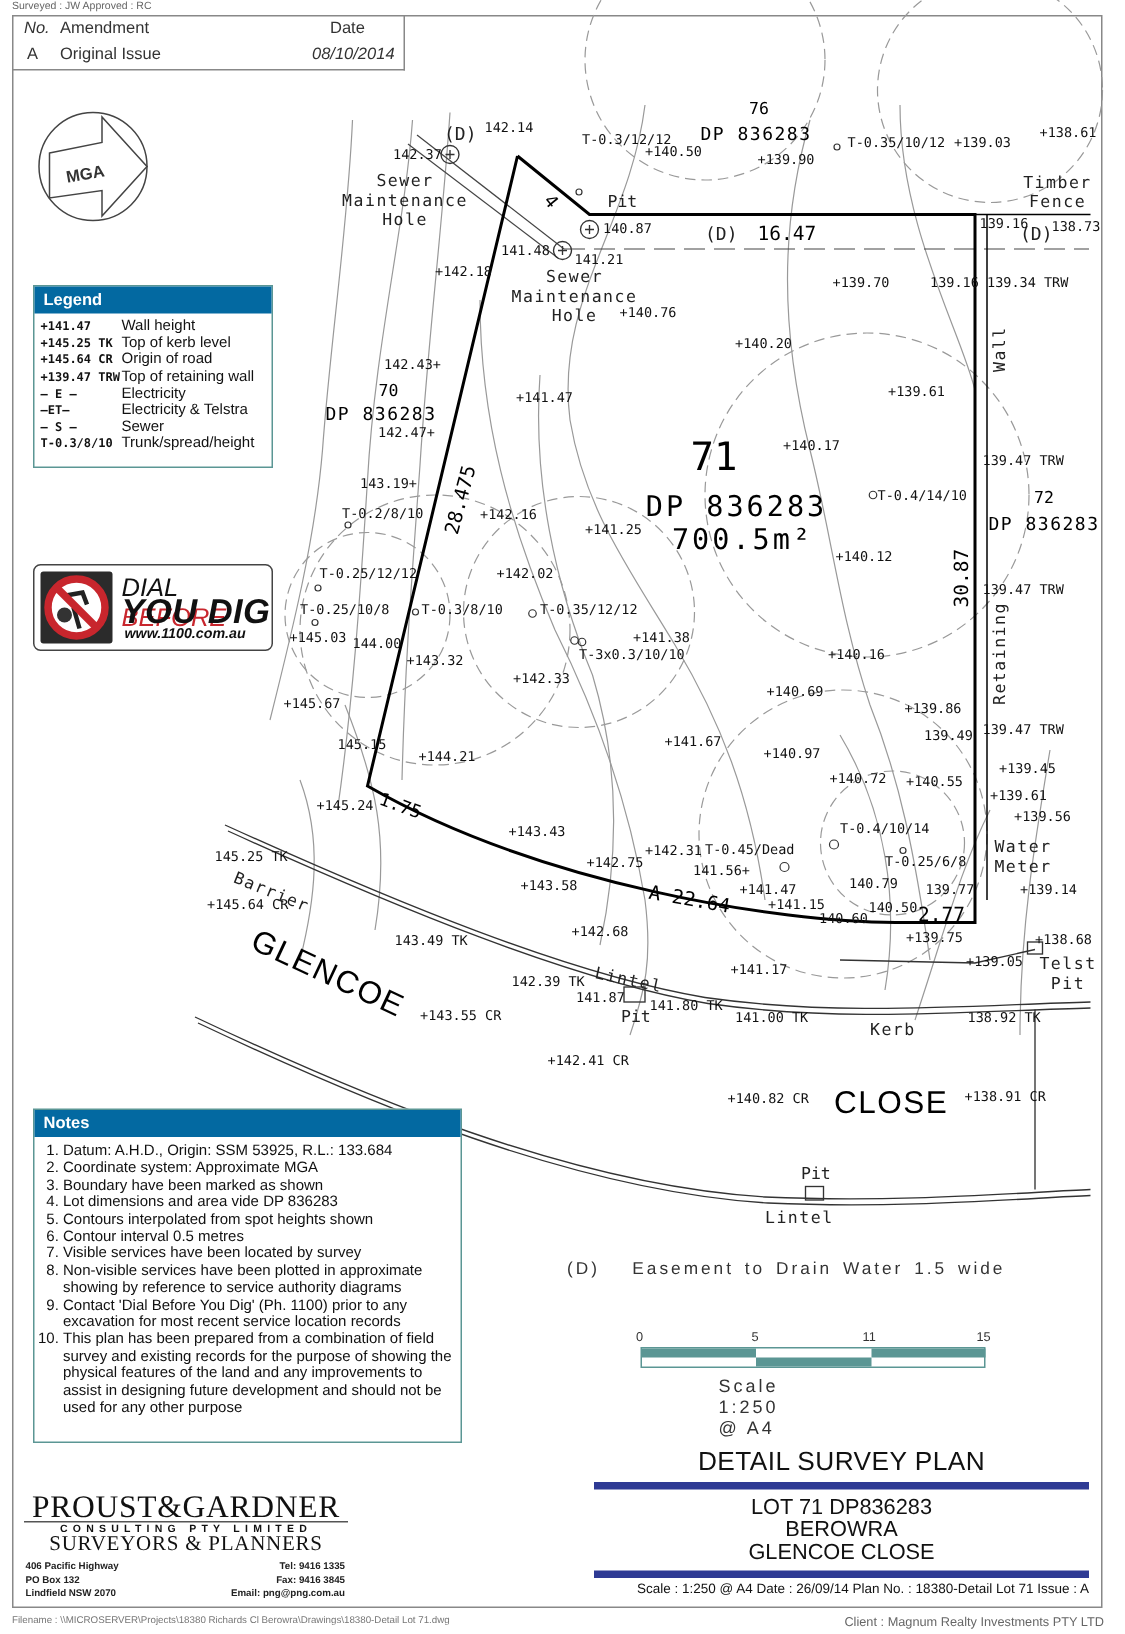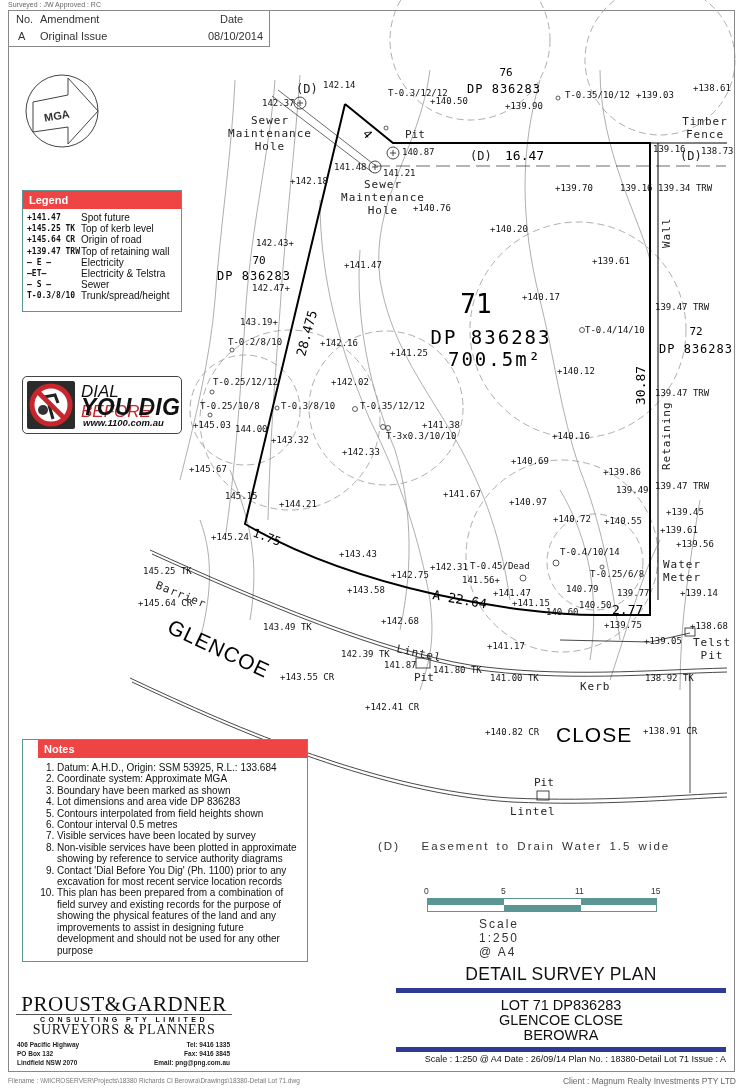--- a/index.html
+++ b/index.html
@@ -5,24 +5,24 @@
   html,body{margin:0;padding:0;background:#fff;}
   body{width:750px;height:1089px;position:relative;overflow:hidden;font-family:"Liberation Sans",sans-serif;color:#111;}
   .abs{position:absolute;}
   .top-meta{left:8px;top:1px;font-size:7px;color:#666;}
   .frame{left:8px;top:10px;width:727px;height:1062px;border:1.5px solid #888;box-sizing:border-box;}
   .amend{left:8px;top:10px;width:262px;height:37px;border-right:1.5px solid #888;border-bottom:1.5px solid #888;box-sizing:border-box;font-size:11px;color:#333;}
   .amend .row{position:absolute;left:0;width:100%;height:16px;}
   .amend span{position:absolute;}
   .map{left:0;top:0;}
   .legend{left:22px;top:190px;width:160px;height:122px;border:1.5px solid #5b9694;box-sizing:border-box;background:#fff;}
-  .panel-head{background:#ef4444;color:#fff;font-weight:bold;font-size:11px;padding:3px 6px;height:12px;}
+  .panel-head{background:#0369a1;color:#fff;font-weight:bold;font-size:11px;padding:3px 6px;height:12px;}
   .legend .li{display:flex;height:11.2px;align-items:center;font-size:10px;}
   .legend .sym{width:54px;font-size:8px;padding-left:4px;font-family:"DejaVu Sans Mono",monospace;font-weight:bold;white-space:nowrap;}
-  .notes{left:22px;top:739px;width:286px;height:223px;border:1.5px solid #5b9694;box-sizing:border-box;background:#fff;padding-left:15px;}
+  .notes{left:22px;top:739px;width:286px;height:223px;border:1.5px solid #5b9694;box-sizing:border-box;background:#fff;}
   .notes ol{margin:0;padding:4px 4px 0 19px;font-size:10px;line-height:11.4px;}
   .notes li{padding-left:0;}
   .dbyd{left:22px;top:376px;width:160px;height:58px;border:1.5px solid #444;border-radius:5px;box-sizing:border-box;background:#fff;}
   .dbyd .sign{position:absolute;left:4px;top:4px;width:48px;height:48px;background:#2b2b2b;border-radius:2px;}
   .dbyd .t1{position:absolute;left:58px;top:5px;font-size:17px;font-weight:normal;font-style:italic;}
   .dbyd .t1 .red{color:#c8262d;}
   .dbyd .t2{position:absolute;left:58px;top:17px;font-size:23px;font-weight:bold;font-style:italic;letter-spacing:0.3px;}
   .dbyd .t3{position:absolute;left:60px;top:40px;font-size:9.5px;font-weight:bold;font-style:italic;}
   .company{left:16px;top:994px;width:216px;height:80px;}
   .company .name{font-family:"Liberation Serif",serif;font-size:21px;letter-spacing:0.5px;text-align:center;border-bottom:1.5px solid #555;line-height:20px;}
@@ -44,28 +44,28 @@
   .scalebar .cap{position:absolute;top:31px;left:52px;font-size:12px;letter-spacing:2px;color:#333;}
 </style>
 </head>
 <body>
 
 <div class="abs top-meta">Surveyed : JW  Approved : RC</div>
 <div class="abs frame"></div>
 
 <div class="abs amend">
   <div class="row" style="top:3px;">
-    <span style="left:8px;">No.</span>
+    <span style="left:8px;font-style:italic;">No.</span>
     <span style="left:32px;">Amendment</span>
     <span style="left:212px;">Date</span>
   </div>
   <div class="row" style="top:20px;">
     <span style="left:10px;">A</span>
     <span style="left:32px;">Original Issue</span>
-    <span style="left:200px;">08/10/2014</span>
+    <span style="left:200px;font-style:italic;">08/10/2014</span>
   </div>
 </div>
 
 <svg class="abs map" width="750" height="1089" style="pointer-events:none">
 
   <g stroke="#444" fill="none" stroke-width="1">
     <circle cx="62" cy="111" r="36"></circle>
     <path d="M33 102 L68 95 L68 78 L98 111 L68 144 L68 127 L33 132 Z"></path>
     <text x="44" y="120" font-size="11" font-weight="bold" fill="#333" stroke="none" transform="rotate(-10 55 116)" font-family="Liberation Sans, sans-serif">MGA</text>
   </g>
@@ -289,21 +289,21 @@
     <text id="street1" x="166" y="632" font-size="21" transform="rotate(25 166 632)" letter-spacing="1">GLENCOE</text>
     <text id="street2" x="556" y="742" font-size="21" letter-spacing="1">CLOSE</text>
   </g>
 </svg>
 
 <div class="abs legend">
   <div class="panel-head">Legend</div>
   <div style="padding-top:3px;">
     <div class="li">
         <span class="sym">+141.47</span>
-        <span>Spot future</span>
+        <span>Wall height</span>
       </div>
     <div class="li">
         <span class="sym">+145.25 TK</span>
         <span>Top of kerb level</span>
       </div>
     <div class="li">
         <span class="sym">+145.64 CR</span>
         <span>Origin of road</span>
       </div>
     <div class="li">
@@ -343,21 +343,21 @@
   <div class="t3">www.1100.com.au</div>
 </div>
 
 <div class="abs notes">
   <div class="panel-head">Notes</div>
   <ol>
     <li>Datum: A.H.D., Origin: SSM 53925, R.L.: 133.684</li>
     <li>Coordinate system: Approximate MGA</li>
     <li>Boundary have been marked as shown</li>
     <li>Lot dimensions and area vide DP 836283</li>
-    <li>Contours interpolated from field heights shown</li>
+    <li>Contours interpolated from spot heights shown</li>
     <li>Contour interval 0.5 metres</li>
     <li>Visible services have been located by survey</li>
     <li>Non-visible services have been plotted in approximate showing by reference to service authority diagrams</li>
     <li>Contact 'Dial Before You Dig' (Ph. 1100) prior to any excavation for most recent service location records</li>
     <li>This plan has been prepared from a combination of field survey and existing records for the purpose of showing the physical features of the land and any improvements to assist in designing future development and should not be used for any other purpose</li>
   </ol>
 </div>
 
 <div class="abs easement">
   <span>(D)</span>&nbsp;&nbsp;&nbsp;<span>Easement to Drain Water 1.5 wide</span>
@@ -390,21 +390,21 @@
     <div>Fax: 9416 3845</div>
     <div>Email: png@png.com.au</div>
   </div>
 </div>
 
 <div class="abs title-block">
   <div class="main">DETAIL SURVEY PLAN</div>
   <div class="bar"></div>
   <div class="lines">
     <div>LOT 71  DP836283</div>
+    <div>BEROWRA</div>
     <div>GLENCOE CLOSE</div>
-    <div>BEROWRA</div>
   </div>
   <div class="bar" style="margin-top:4px;margin-bottom:2px;"></div>
   <div class="scale">Scale : 1:250 @ A4  Date : 26/09/14  Plan No. : 18380-Detail Lot 71  Issue : A</div>
 </div>
 
 <div class="abs footer-file">Filename : \\MICROSERVER\Projects\18380 Richards Cl Berowra\Drawings\18380-Detail Lot 71.dwg</div>
 <div class="abs footer-client">Client : Magnum Realty Investments PTY LTD</div>
 
 </body></html>

